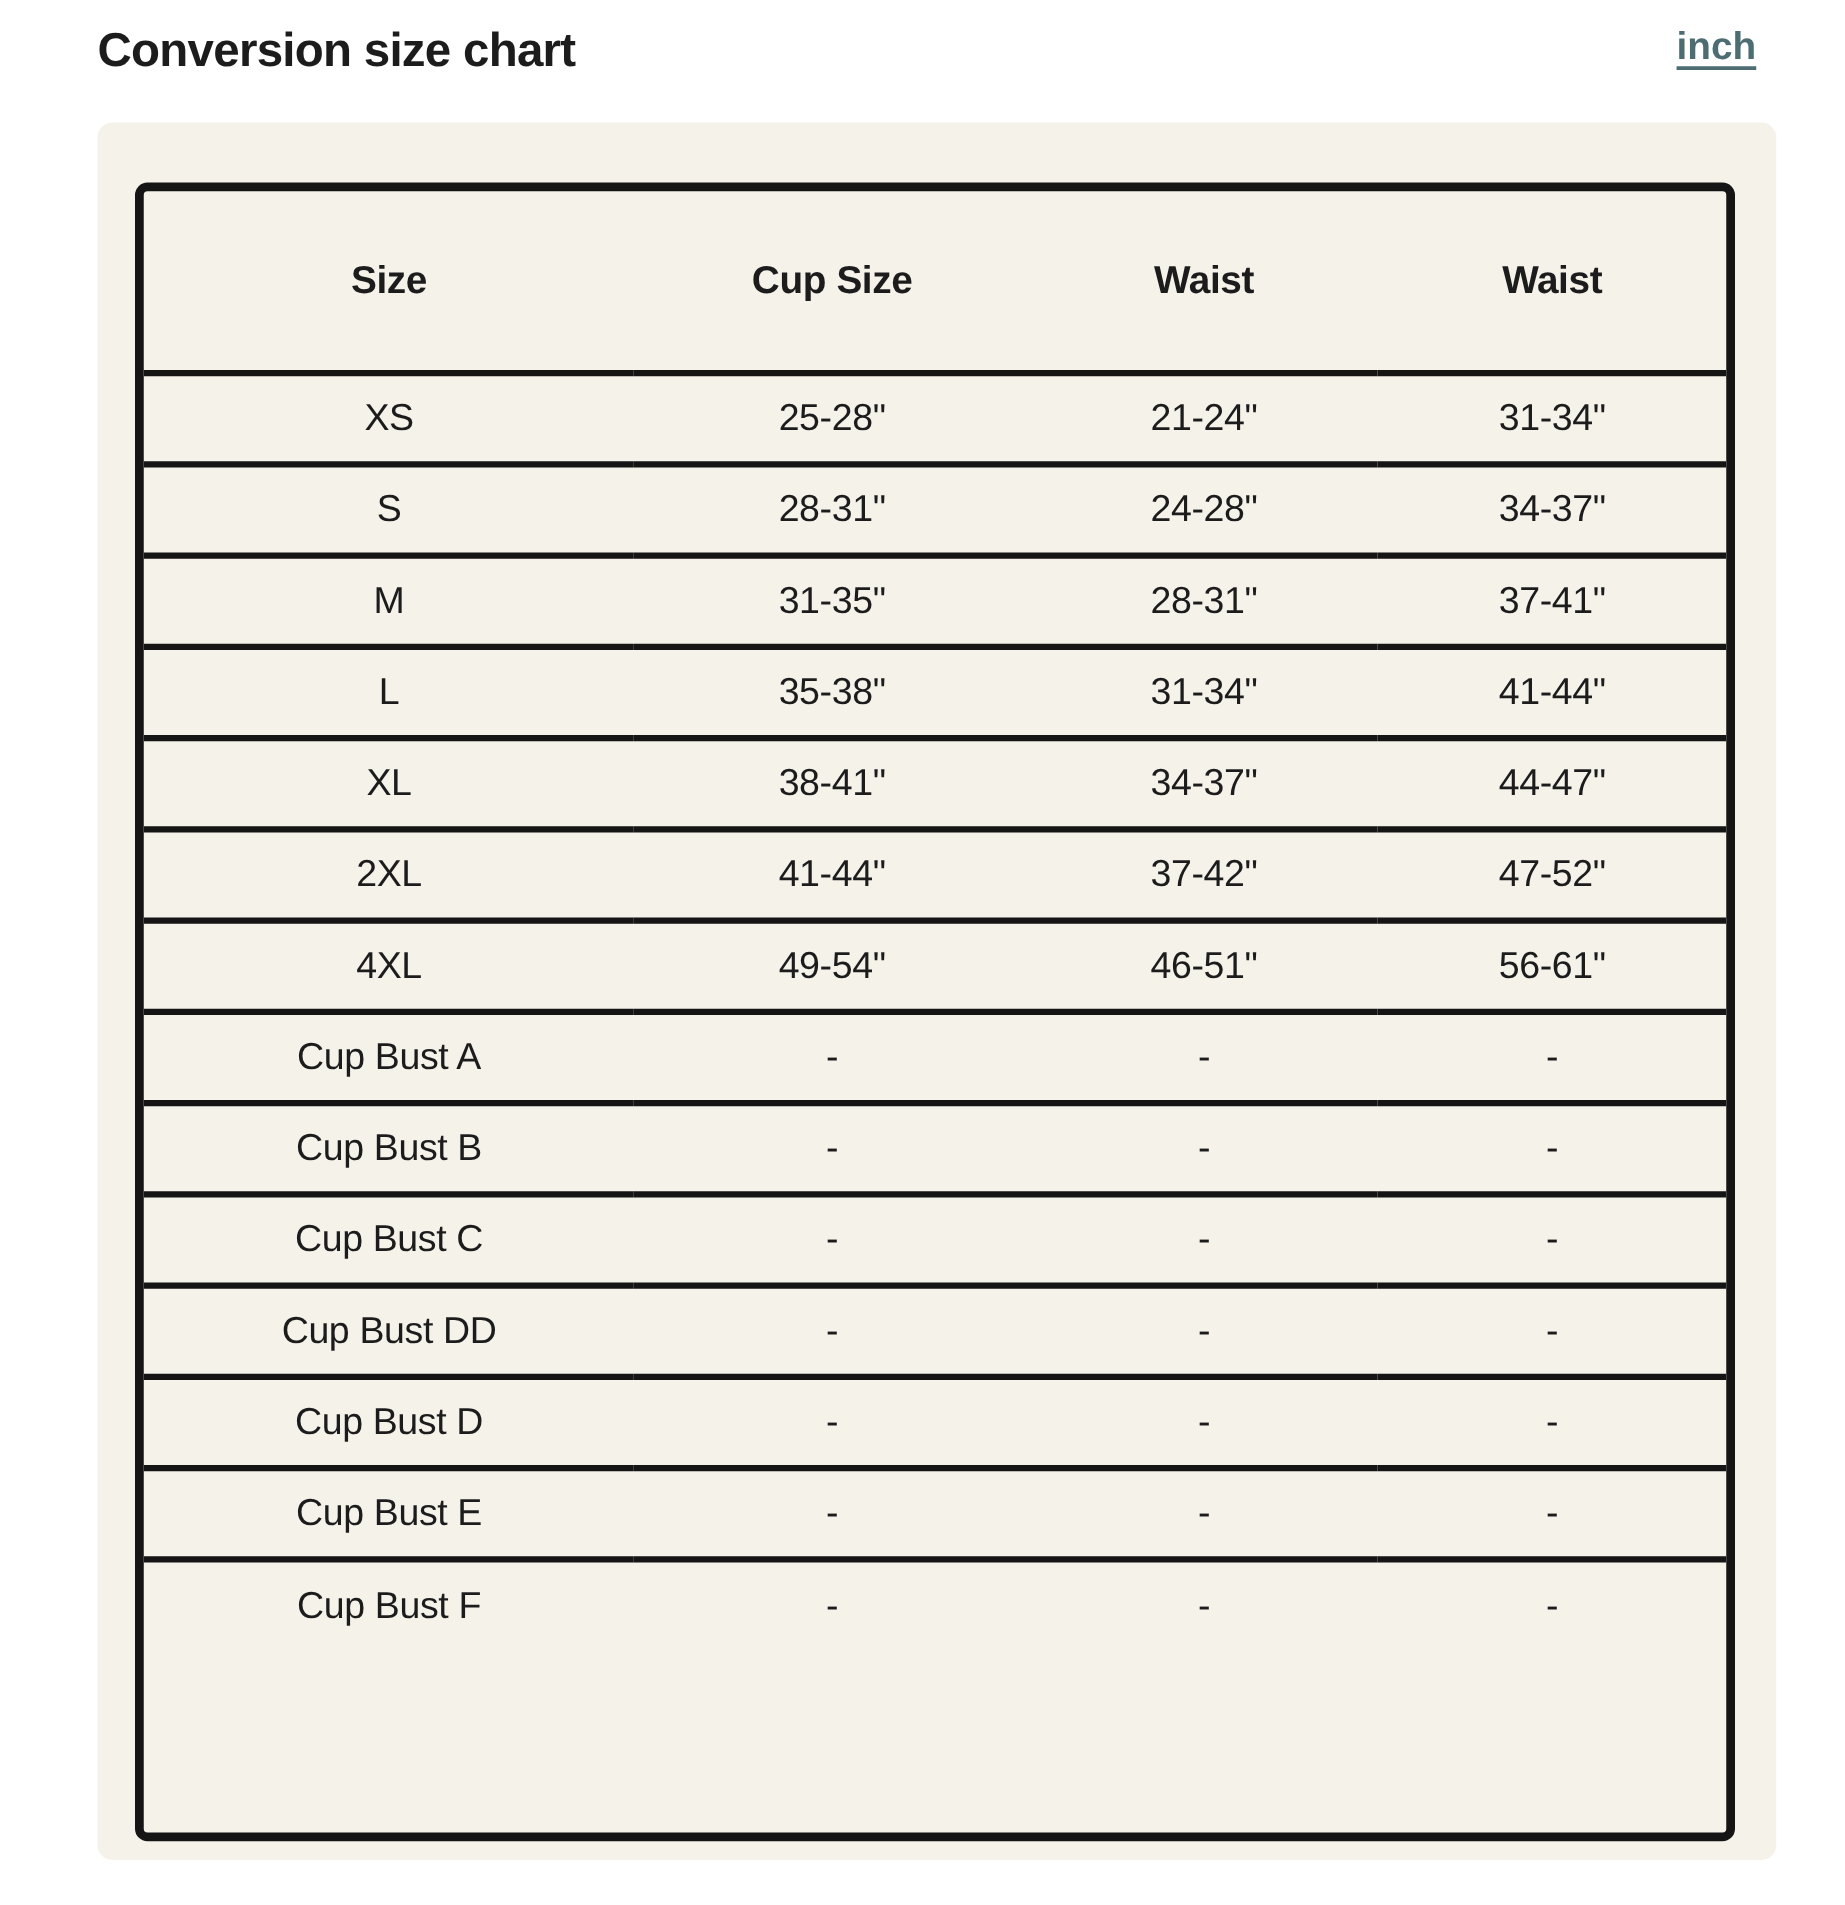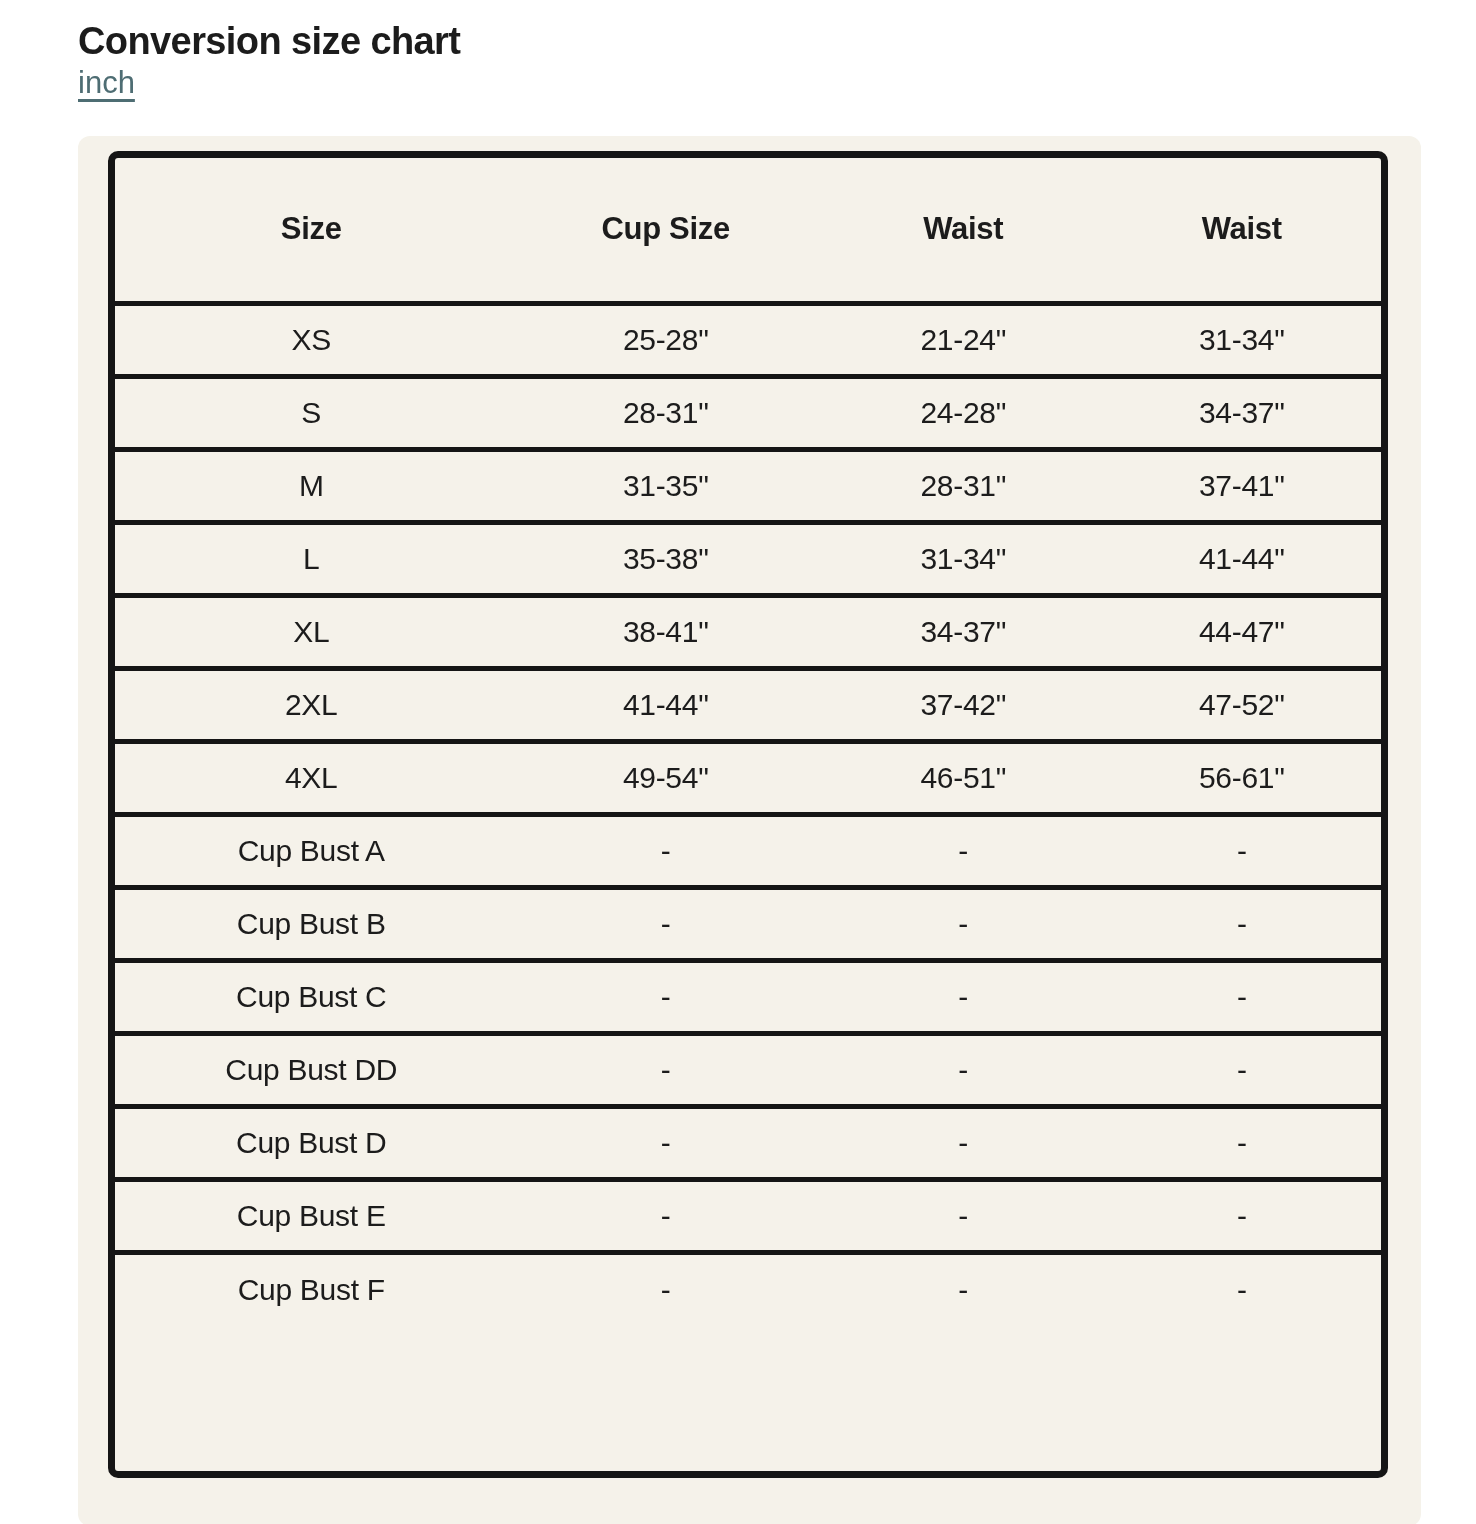--- a/index.html
+++ b/index.html
@@ -16,45 +16,44 @@
     background:#ffffff;
     color:var(--text-color);
     font-family:"Liberation Sans", sans-serif;
     overflow:hidden;
   }
   .page-header{
     display:flex;
     justify-content:space-between;
     align-items:flex-start;
     padding:18px 71px 0 78px;
-    flex-direction:column;
   }
   .page-title{
     margin:0;
     font-size:38px;
     line-height:46px;
     font-weight:700;
     letter-spacing:-0.6px;
   }
   .unit-link{
     font-size:31px;
     line-height:38px;
-    font-weight:400;
+    font-weight:700;
     color:var(--link-color);
     text-decoration:underline;
     text-decoration-thickness:2.5px;
     text-underline-offset:6px;
     cursor:pointer;
   }
   .panel{
     margin:34px 55px 0 78px;
     height:1390px;
     background:var(--panel-bg);
     border-radius:12px;
-    padding:15px 33px 31px 30px;
+    padding:48px 33px 31px 30px;
   }
   .table-frame{
     border:7px solid var(--line-color);
     border-radius:10px;
     overflow:hidden;
     height:1327px;
   }
   table.size-table{
     width:100%;
     border-collapse:collapse;

